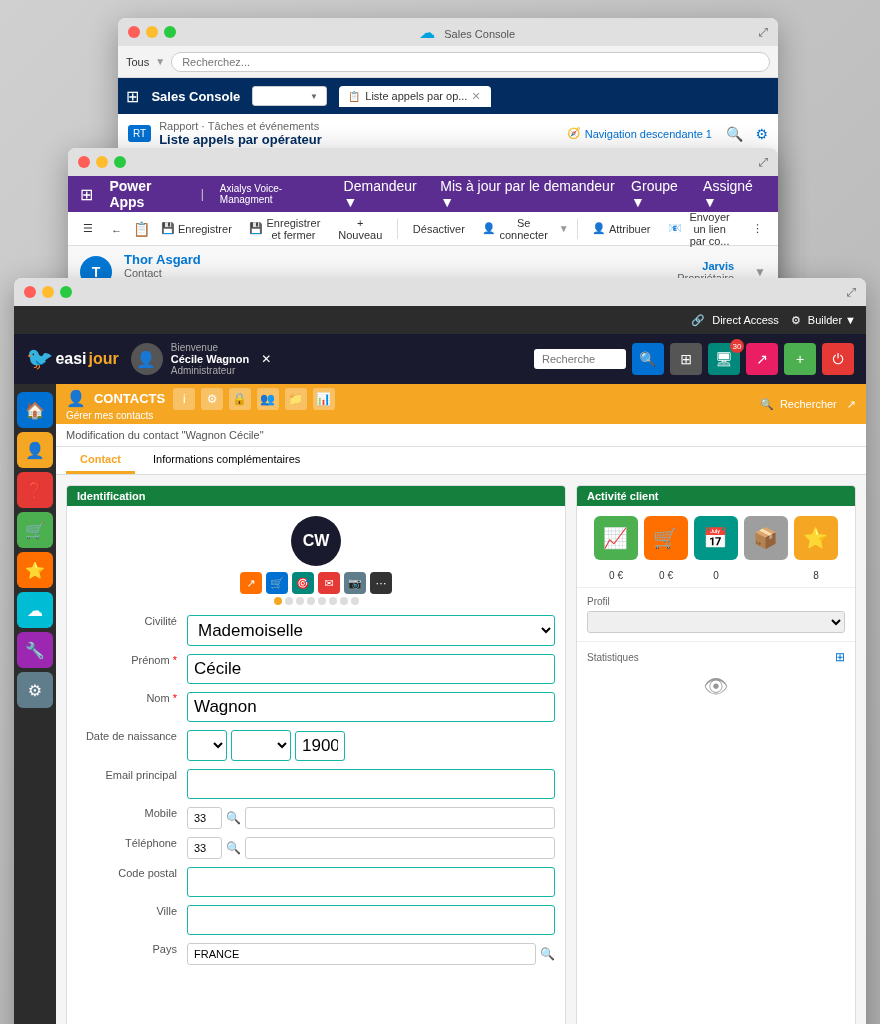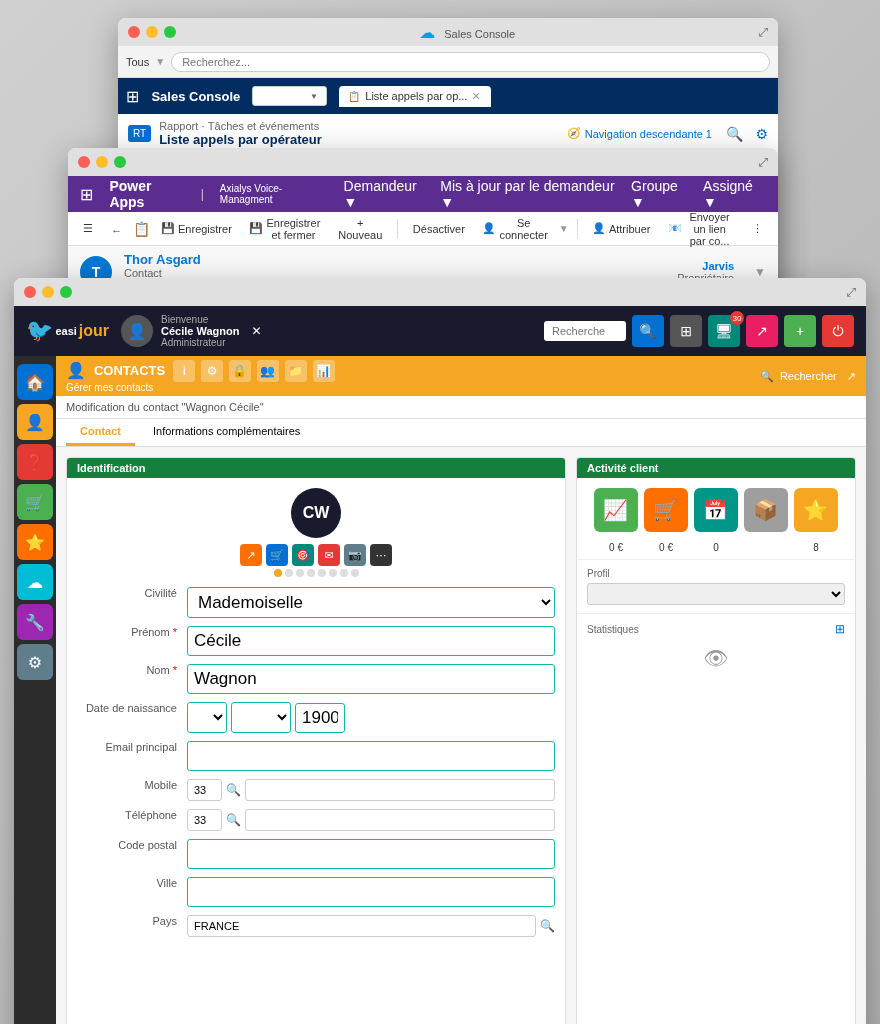--- a/index.html
+++ b/index.html
@@ -307,21 +307,21 @@
       display: flex;
       align-items: center;
       gap: 6px;
     }
     .ew-search-box {
       background: #fff;
       border: none;
       border-radius: 3px;
       padding: 4px 8px;
       font-size: 11px;
-      width: 82px;
+      width: 92px;
     }
     .ew-icon-btn {
       width: 32px; height: 32px;
       border: none;
       border-radius: 4px;
       cursor: pointer;
       display: flex; align-items: center; justify-content: center;
       font-size: 14px;
     }
     .ew-btn-blue { background: #0070d2; color: #fff; }
@@ -898,26 +898,36 @@
 
   <div class="window" id="win3" style="top:278px; left:14px; width:852px;">
     <div class="window-titlebar">
       <span class="traffic-light tl-red"></span>
       <span class="traffic-light tl-yellow"></span>
       <span class="traffic-light tl-green"></span>
       <span style="flex:1;"></span>
       <span class="expand-icon">⤢</span>
     </div>
 
+    <div class="ew-topbar">
+      <span style="cursor:pointer;">
+        <span style="margin-right:4px;">🔗</span>
+        <span>Direct Access</span>
+      </span>
+      <span style="cursor:pointer;">
+        <span style="margin-right:4px;">⚙</span>
+        <span>Builder ▼</span>
+      </span>
+    </div>
 
     <div class="ew-header">
 
       <div style="display:flex; align-items:center; gap:2px;">
         <span style="color:#f5a623; font-size:22px;">🐦</span>
-        <span style="color:#fff; font-weight:bold; font-size:11px;">easi</span>
+        <span style="color:#fff; font-weight:bold; font-size:16px;">easi</span>
           <span style="color:#f5a623; font-weight:bold; font-size:16px;">jour</span>
       </div>
 
       <div class="ew-user-area">
         <div class="ew-user-avatar">👤</div>
         <div class="ew-user-info">
           <div style="font-size:10px; color:#aaa;">Bienvenue</div>
           <div class="ew-user-name">Cécile Wagnon</div>
           <div class="ew-user-role">Administrateur</div>
         </div>

